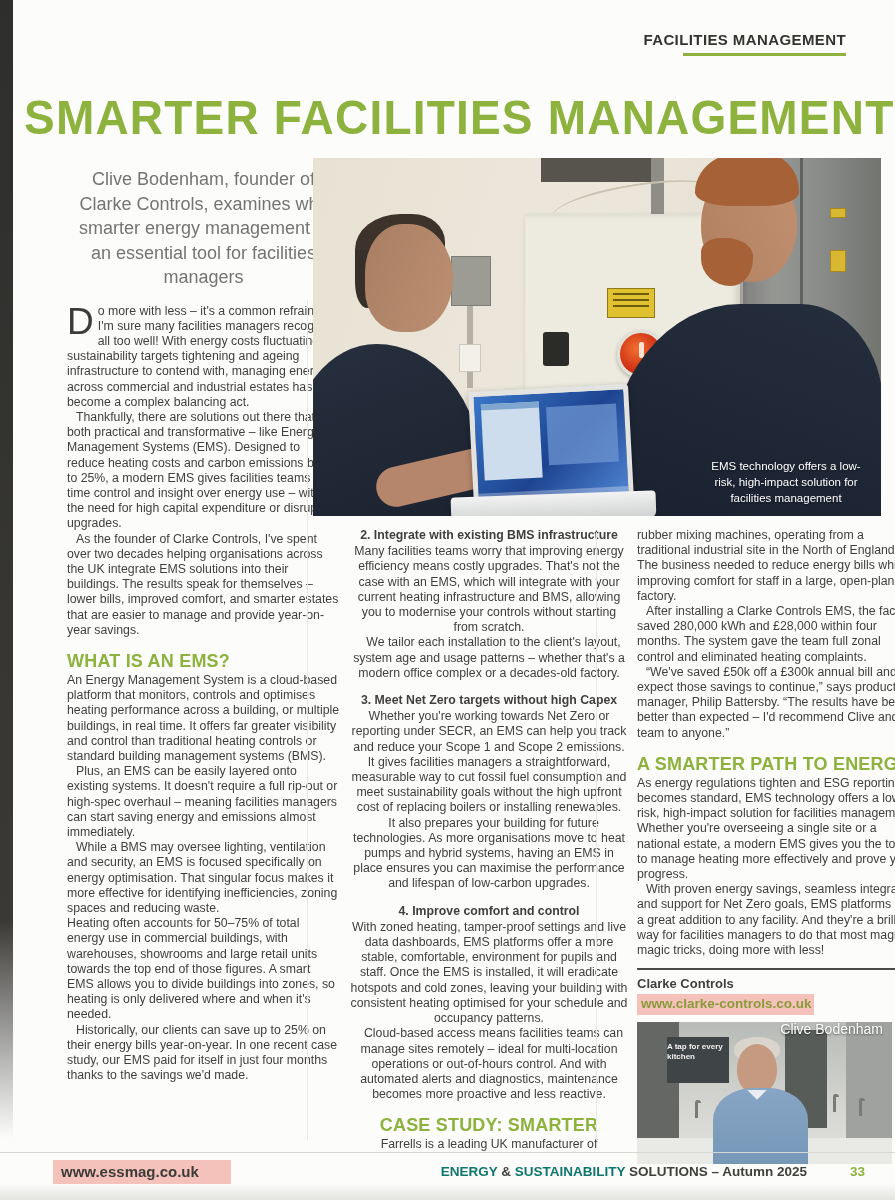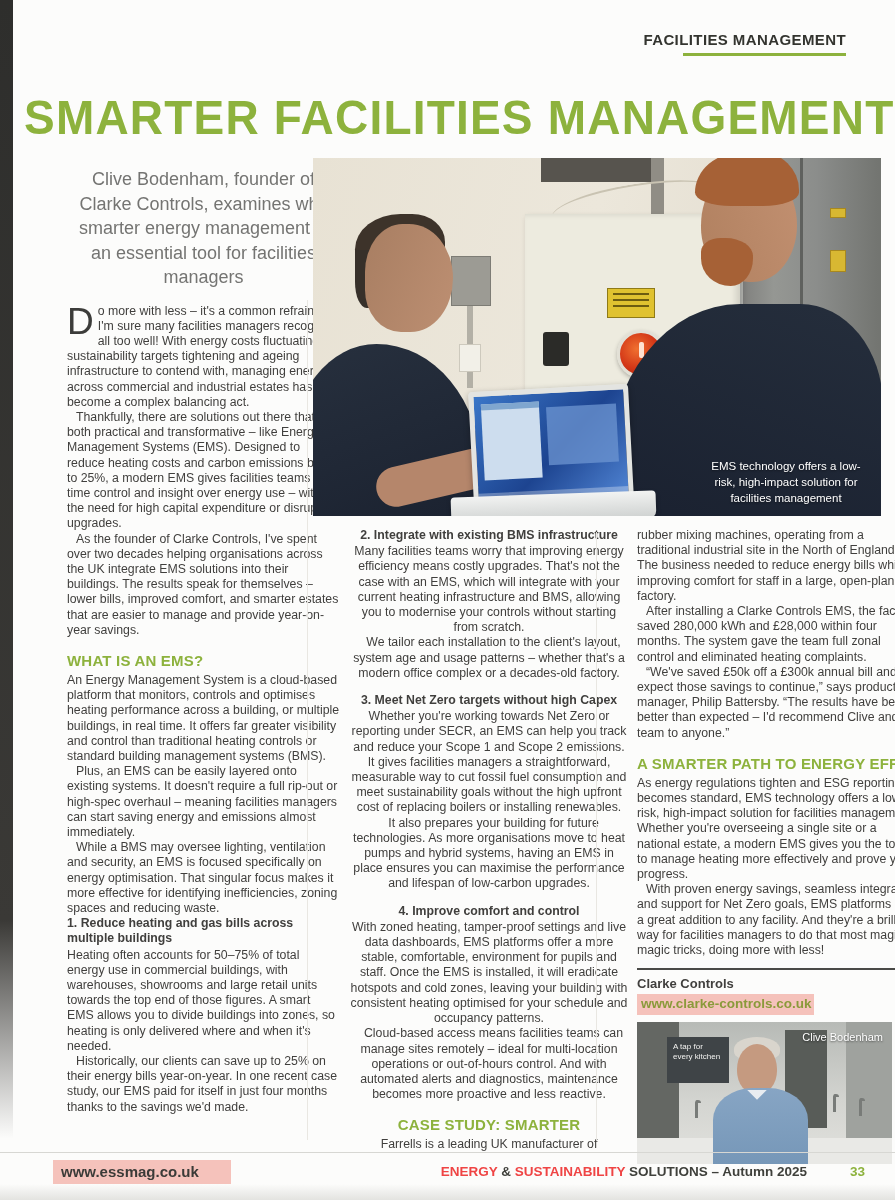--- a/index.html
+++ b/index.html
@@ -20,21 +20,21 @@
   
   .col{position:absolute;font-size:12.3px;line-height:15.2px;color:#403f3d;margin-left:36px;}
   .col-left{left:31px;top:167px;width:273px;}
   .col-mid{left:313px;top:528px;width:280px;text-align:center;}
   .col-right{left:601px;top:528px;width:281px;}
   .standfirst{width:258px;margin:0 auto 14px auto;text-align:center;font-size:18px;
               line-height:24.5px;color:#747472;}
   .col p{margin:0;}
   .col p.ind{text-indent:9px;}
   .dropcap{float:left;font-size:37px;line-height:31px;padding:2px 4px 0 0;color:#3c3c3a;}
-  .green-head{font-size:15px;line-height:18px;font-weight:bold;color:#8db23d;
+  .green-head{font-size:18px;line-height:18px;font-weight:bold;color:#8db23d;
               letter-spacing:.2px;margin:14px 0 3px 0;}
   .nowrap{white-space:nowrap;}
   .sub-bold{font-weight:bold;margin:12px 0 1px 0;}
   .sub-bold.first{margin-top:0;}
   .col-rule{position:absolute;width:1px;background:#e9e7e2;}
   
   .photo{position:absolute;left:313px;top:158px;width:568px;height:358px;overflow:hidden;
          background:linear-gradient(105deg,#e8e2d4 0%,#ece7db 45%,#ddd7c9 100%);}
   .cabinet{position:absolute;left:425px;top:0;width:143px;height:358px;
            background:linear-gradient(90deg,#7d7d7b,#959793 25%,#8b8d8b 55%,#737571 98%);}
@@ -99,36 +99,36 @@
   .website{display:inline-block;background:#f5c2bb;color:#8a9a3a;font-weight:bold;font-size:13.5px;
            padding:2px 2px 3px 4px;}
   
   .portrait{position:relative;width:255px;height:142px;margin-top:7px;overflow:hidden;
             background:linear-gradient(#b7bab6 0%,#d3d4d0 55%,#e2e2de 100%);}
   .pt-left{position:absolute;left:0;top:0;width:42px;height:122px;background:#646763;}
   .pt-mid{position:absolute;left:148px;top:8px;width:42px;height:98px;background:#585c58;}
   .pt-right{position:absolute;right:0;top:0;width:46px;height:142px;background:#9fa29e;}
   .pt-counter{position:absolute;left:0;bottom:0;width:100%;height:26px;background:#e9e9e6;}
   .pt-sign{position:absolute;left:30px;top:15px;width:62px;height:46px;background:#3f4447;color:#f2f2f0;
-           font-size:8px;line-height:10px;font-weight:normal;padding:5px 6px;}
+           font-size:8px;line-height:10px;font-weight:bold;padding:5px 0;}
   .pt-tap{position:absolute;width:6px;height:18px;border-left:3px solid #787b78;border-top:3px solid #787b78;
           border-radius:8px 8px 0 0;}
   .pt-head{position:absolute;left:100px;top:22px;width:40px;height:50px;background:#c59a80;border-radius:50% 50% 46% 46%;}
   .pt-hair{position:absolute;left:97px;top:15px;width:46px;height:24px;background:#d9d5cd;border-radius:50% 50% 40% 40%;}
   .pt-body{position:absolute;left:76px;top:66px;width:95px;height:76px;background:linear-gradient(#87a5c4,#7697b8);
            border-radius:42% 42% 0 0;}
   .pt-collar{position:absolute;left:110px;top:68px;width:20px;height:10px;background:#e8ecf0;
              clip-path:polygon(0 0,50% 100%,100% 0);}
-  .pt-label{position:absolute;top:8px;right:9px;color:#fff;font-size:11px;text-shadow:0 1px 2px rgba(0,0,0,.5);}
+  .pt-label{position:absolute;top:0;right:9px;color:#fff;font-size:14px;text-shadow:0 1px 2px rgba(0,0,0,.5);}
   
   .foot-rule{position:absolute;left:0;right:0;top:1152px;height:1px;background:#d7d7d3;}
   .foot-site{position:absolute;left:53px;top:1160px;background:#f5c2bb;color:#3b3b38;
              font-size:15px;font-weight:bold;padding:3px 32px 4px 8px;}
   .foot-brand{position:absolute;right:88px;top:1164px;font-size:13.5px;font-weight:bold;color:#3f403b;}
-  .foot-brand .grn{color:#ef4444;}
+  .foot-brand .grn{color:#0f766e;}
   .foot-page{position:absolute;right:30px;top:1164px;font-size:13.5px;font-weight:bold;color:#8db23d;}
 </style>
 </head>
 <body>
 
 <div id="page">
   <div class="gutter"></div>
 
   <div class="kicker">FACILITIES MANAGEMENT</div>
   <div class="kicker-rule"></div>
@@ -136,21 +136,20 @@
 
   <div class="col col-left">
     <div class="standfirst">Clive Bodenham, founder of Clarke Controls, examines why smarter energy management is an essential tool for facilities managers</div>
     <p><span class="dropcap">D</span><span>o more with less – it's a common refrain that I'm sure many facilities managers recognise all too well! With energy costs fluctuating, sustainability targets tightening and ageing infrastructure to contend with, managing energy across commercial and industrial estates has become a complex balancing act.</span></p>
     <p class="ind">Thankfully, there are solutions out there that are both practical and transformative – like Energy Management Systems (EMS). Designed to reduce heating costs and carbon emissions by up to 25%, a modern EMS gives facilities teams real-time control and insight over energy use – without the need for high capital expenditure or disruptive upgrades.</p>
     <p class="ind">As the founder of Clarke Controls, I've spent over two decades helping organisations across the UK integrate EMS solutions into their buildings. The results speak for themselves – lower bills, improved comfort, and smarter estates that are easier to manage and provide year-on-year savings.</p>
     <div class="green-head">WHAT IS AN EMS?</div>
     <p>An Energy Management System is a cloud-based platform that monitors, controls and optimises heating performance across a building, or multiple buildings, in real time. It offers far greater visibility and control than traditional heating controls or standard building management systems (BMS).</p>
     <p class="ind">Plus, an EMS can be easily layered onto existing systems. It doesn't require a full rip-out or high-spec overhaul – meaning facilities managers can start saving energy and emissions almost immediately.</p>
     <p class="ind">While a BMS may oversee lighting, ventilation and security, an EMS is focused specifically on energy optimisation. That singular focus makes it more effective for identifying inefficiencies, zoning spaces and reducing waste.</p>
-    <div class="sub-bold first">1. Reduce heating and gas bills across multiple buildings</div>
     <p>Heating often accounts for 50–75% of total energy use in commercial buildings, with warehouses, showrooms and large retail units towards the top end of those figures. A smart EMS allows you to divide buildings into zones, so heating is only delivered where and when it's needed.</p>
     <p class="ind">Historically, our clients can save up to 25% on their energy bills year-on-year. In one recent case study, our EMS paid for itself in just four months thanks to the savings we'd made.</p>
   </div>
 
   <div class="photo">
     <div class="trunking"></div>
     <div class="conduit-v"></div>
     <div class="cabinet">
       <div class="cabinet-line"></div>
       <div class="sticker" style="left:22px;top:58px;width:14px;height:9px;"></div>

